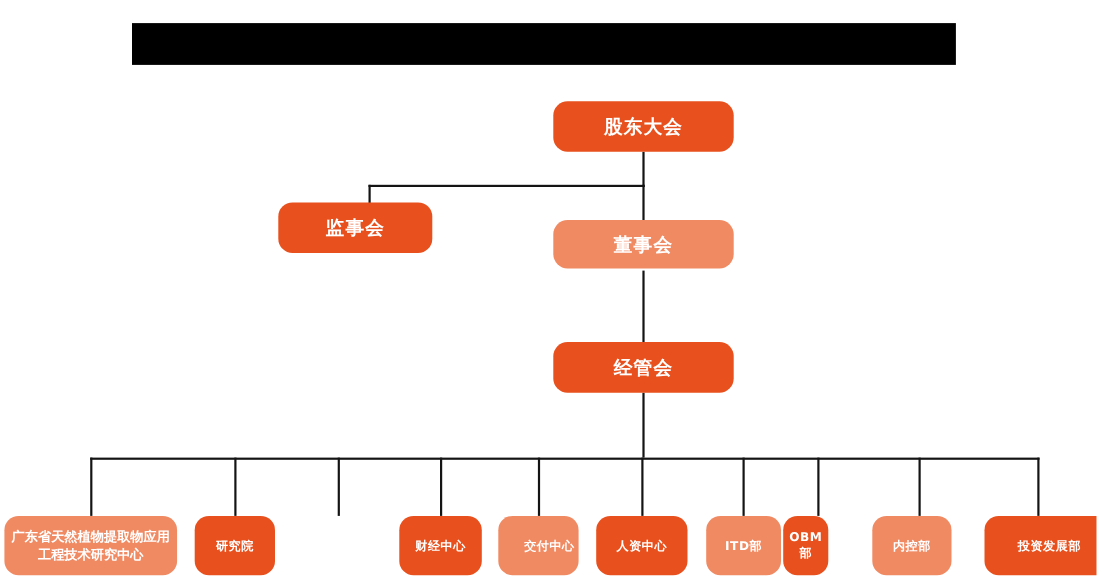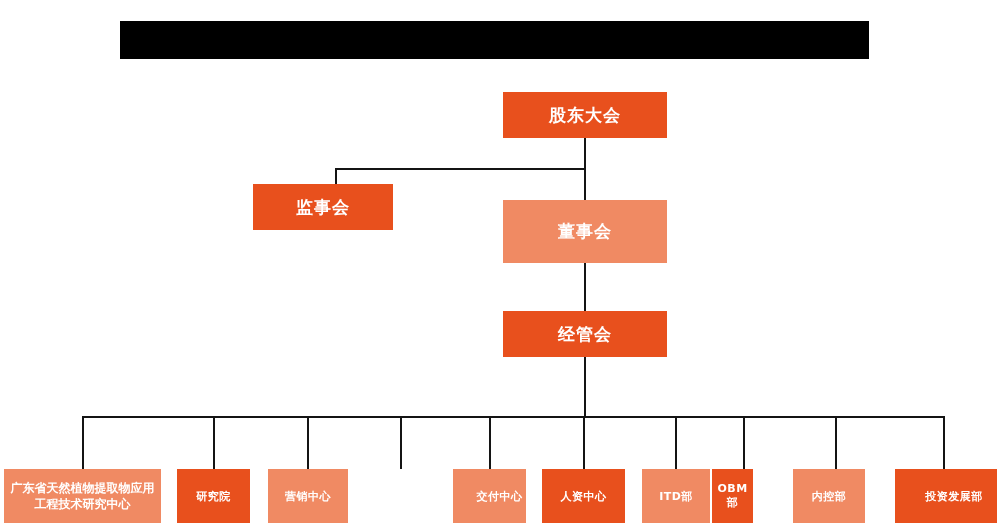--- a/index.html
+++ b/index.html
@@ -23,29 +23,30 @@
   }
   .box {
     position: absolute;
     display: flex;
     align-items: center;
     justify-content: center;
     text-align: center;
     color: var(--box-text, #ffffff);
     font-weight: bold;
     box-sizing: border-box;
+    border-radius: 13px;
   }
   .dark  { background: var(--dark-orange, #E8501D); }
   .light { background: var(--light-orange, #F08A63); }
   .lvl   { font-size: 17px; letter-spacing: 1px; }
   .dept  { font-size: 11px; letter-spacing: 0.5px; }
 
   .b-shareholders { left: 503px; top: 92px;  width: 164px; height: 46px; }
   .b-supervisory  { left: 253px; top: 184px; width: 140px; height: 46px; }
-  .b-board        { left: 503px; top: 200px; width: 164px; height: 63px; }
+  .b-board        { left: 503px; top: 200px; width: 164px; height: 44px; }
   .b-management   { left: 503px; top: 311px; width: 164px; height: 46px; }
 
   .dept { top: 469px; height: 54px; }
   .d1  { left: 4px;   width: 157px; font-size: 12px; line-height: 1.35; padding: 0 5px; letter-spacing: 0; }
   .d2  { left: 177px; width: 73px; }
   .d3  { left: 268px; width: 80px; }
   .d4  { left: 363px; width: 75px; }
   .d5  { left: 453px; width: 73px; padding-left: 20px; }
   .d6  { left: 542px; width: 83px; }
   .d7  { left: 642px; width: 68px; }
@@ -101,21 +102,21 @@
   <div class="line lv drop dr9"></div>
   <div class="line lv drop dr10"></div>
 
   <div class="box dark lvl b-shareholders">股东大会</div>
   <div class="box dark lvl b-supervisory">监事会</div>
   <div class="box light lvl b-board">董事会</div>
   <div class="box light dept d1">广东省天然植物提取物应用工程技术研究中心</div>
 
   <div class="box dark lvl b-management">经管会</div>
   <div class="box dark dept d2">研究院</div>
-  <div class="box light dept d3">营销中心</div>
+  <div class="box dark dept d4">财经中心</div>
   <div class="box light dept d5">交付中心</div>
   <div class="box light dept d7">ITD部</div>
   <div class="box dark dept d6">人资中心</div>
   <div class="box dark dept d8">OBM部</div>
   <div class="box light dept d9">内控部</div>
   <div class="box dark dept d10">投资发展部</div>
 
 </div>
 
 </body></html>

